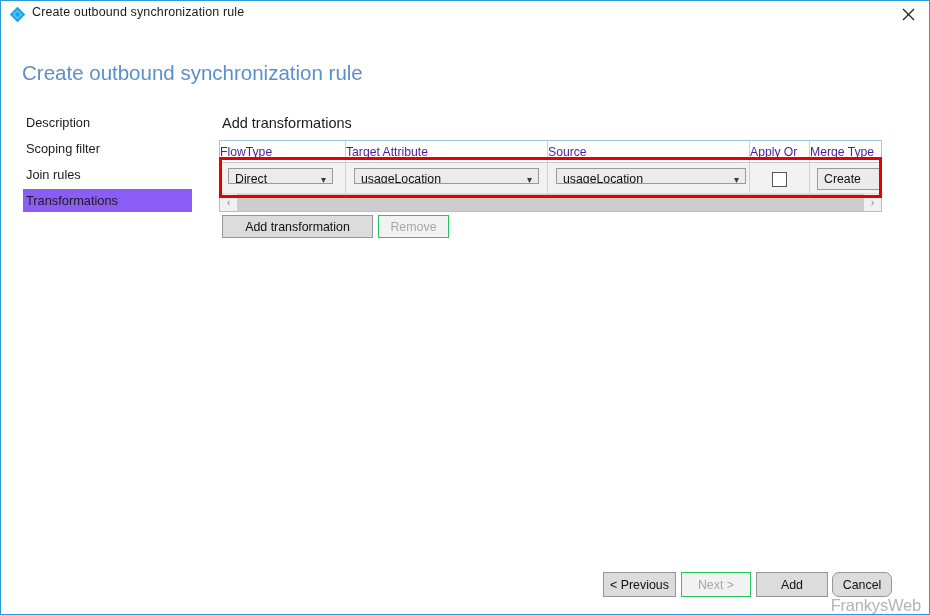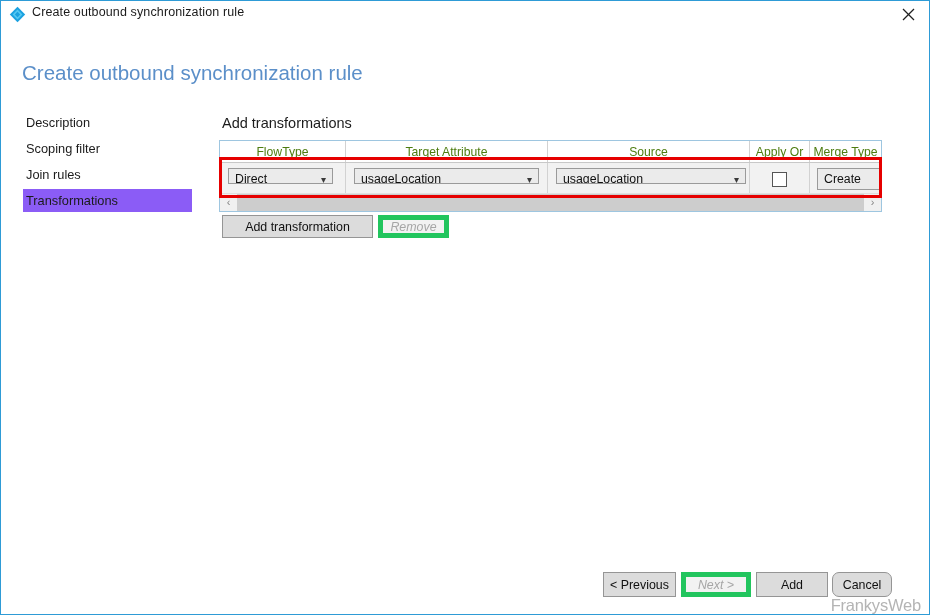--- a/index.html
+++ b/index.html
@@ -106,22 +106,21 @@
     height: 21px;
     background: #ffffff;
     border-bottom: 1px solid #c8c8c8;
   }
   .hcell {
     position: absolute;
     top: 0;
     height: 21px;
     line-height: 23px;
     font-size: 12.2px;
-    color: #4d7c0f;
-    text-align: center;
+    color: #4c1d95;
     overflow: hidden;
     white-space: nowrap;
     box-sizing: border-box;
     border-right: 1px solid #d2d2d2;
   }
   #grid-row {
     position: relative;
     height: 32px;
     background: #f2f2f2;
   }
@@ -228,23 +227,22 @@
     border: 1px solid #959595;
     font-size: 12.4px;
     color: #101010;
     font-family: "Liberation Sans", sans-serif;
     text-align: center;
     cursor: default;
     padding: 0;
   }
   .btn.disabled {
     background: #f2f2f2;
-    border: 5px solid #22c55e;
+    border: 1px solid #22c55e;
     color: #a6a6a6;
-    font-style: italic;
   }
   #btn-add-transformation { left: 221px; top: 214px; width: 151px; height: 23px; }
   #btn-remove            { left: 377px; top: 214px; width: 71px;  height: 23px; }
 
   
   #btn-previous { left: 602px; top: 571px; width: 73px; height: 25px; }
   #btn-next     { left: 680px; top: 571px; width: 70px; height: 25px; }
   #btn-add      { left: 755px; top: 571px; width: 72px; height: 25px; }
   #btn-cancel   { left: 831px; top: 571px; width: 60px; height: 25px; border-radius: 7px; }
 

